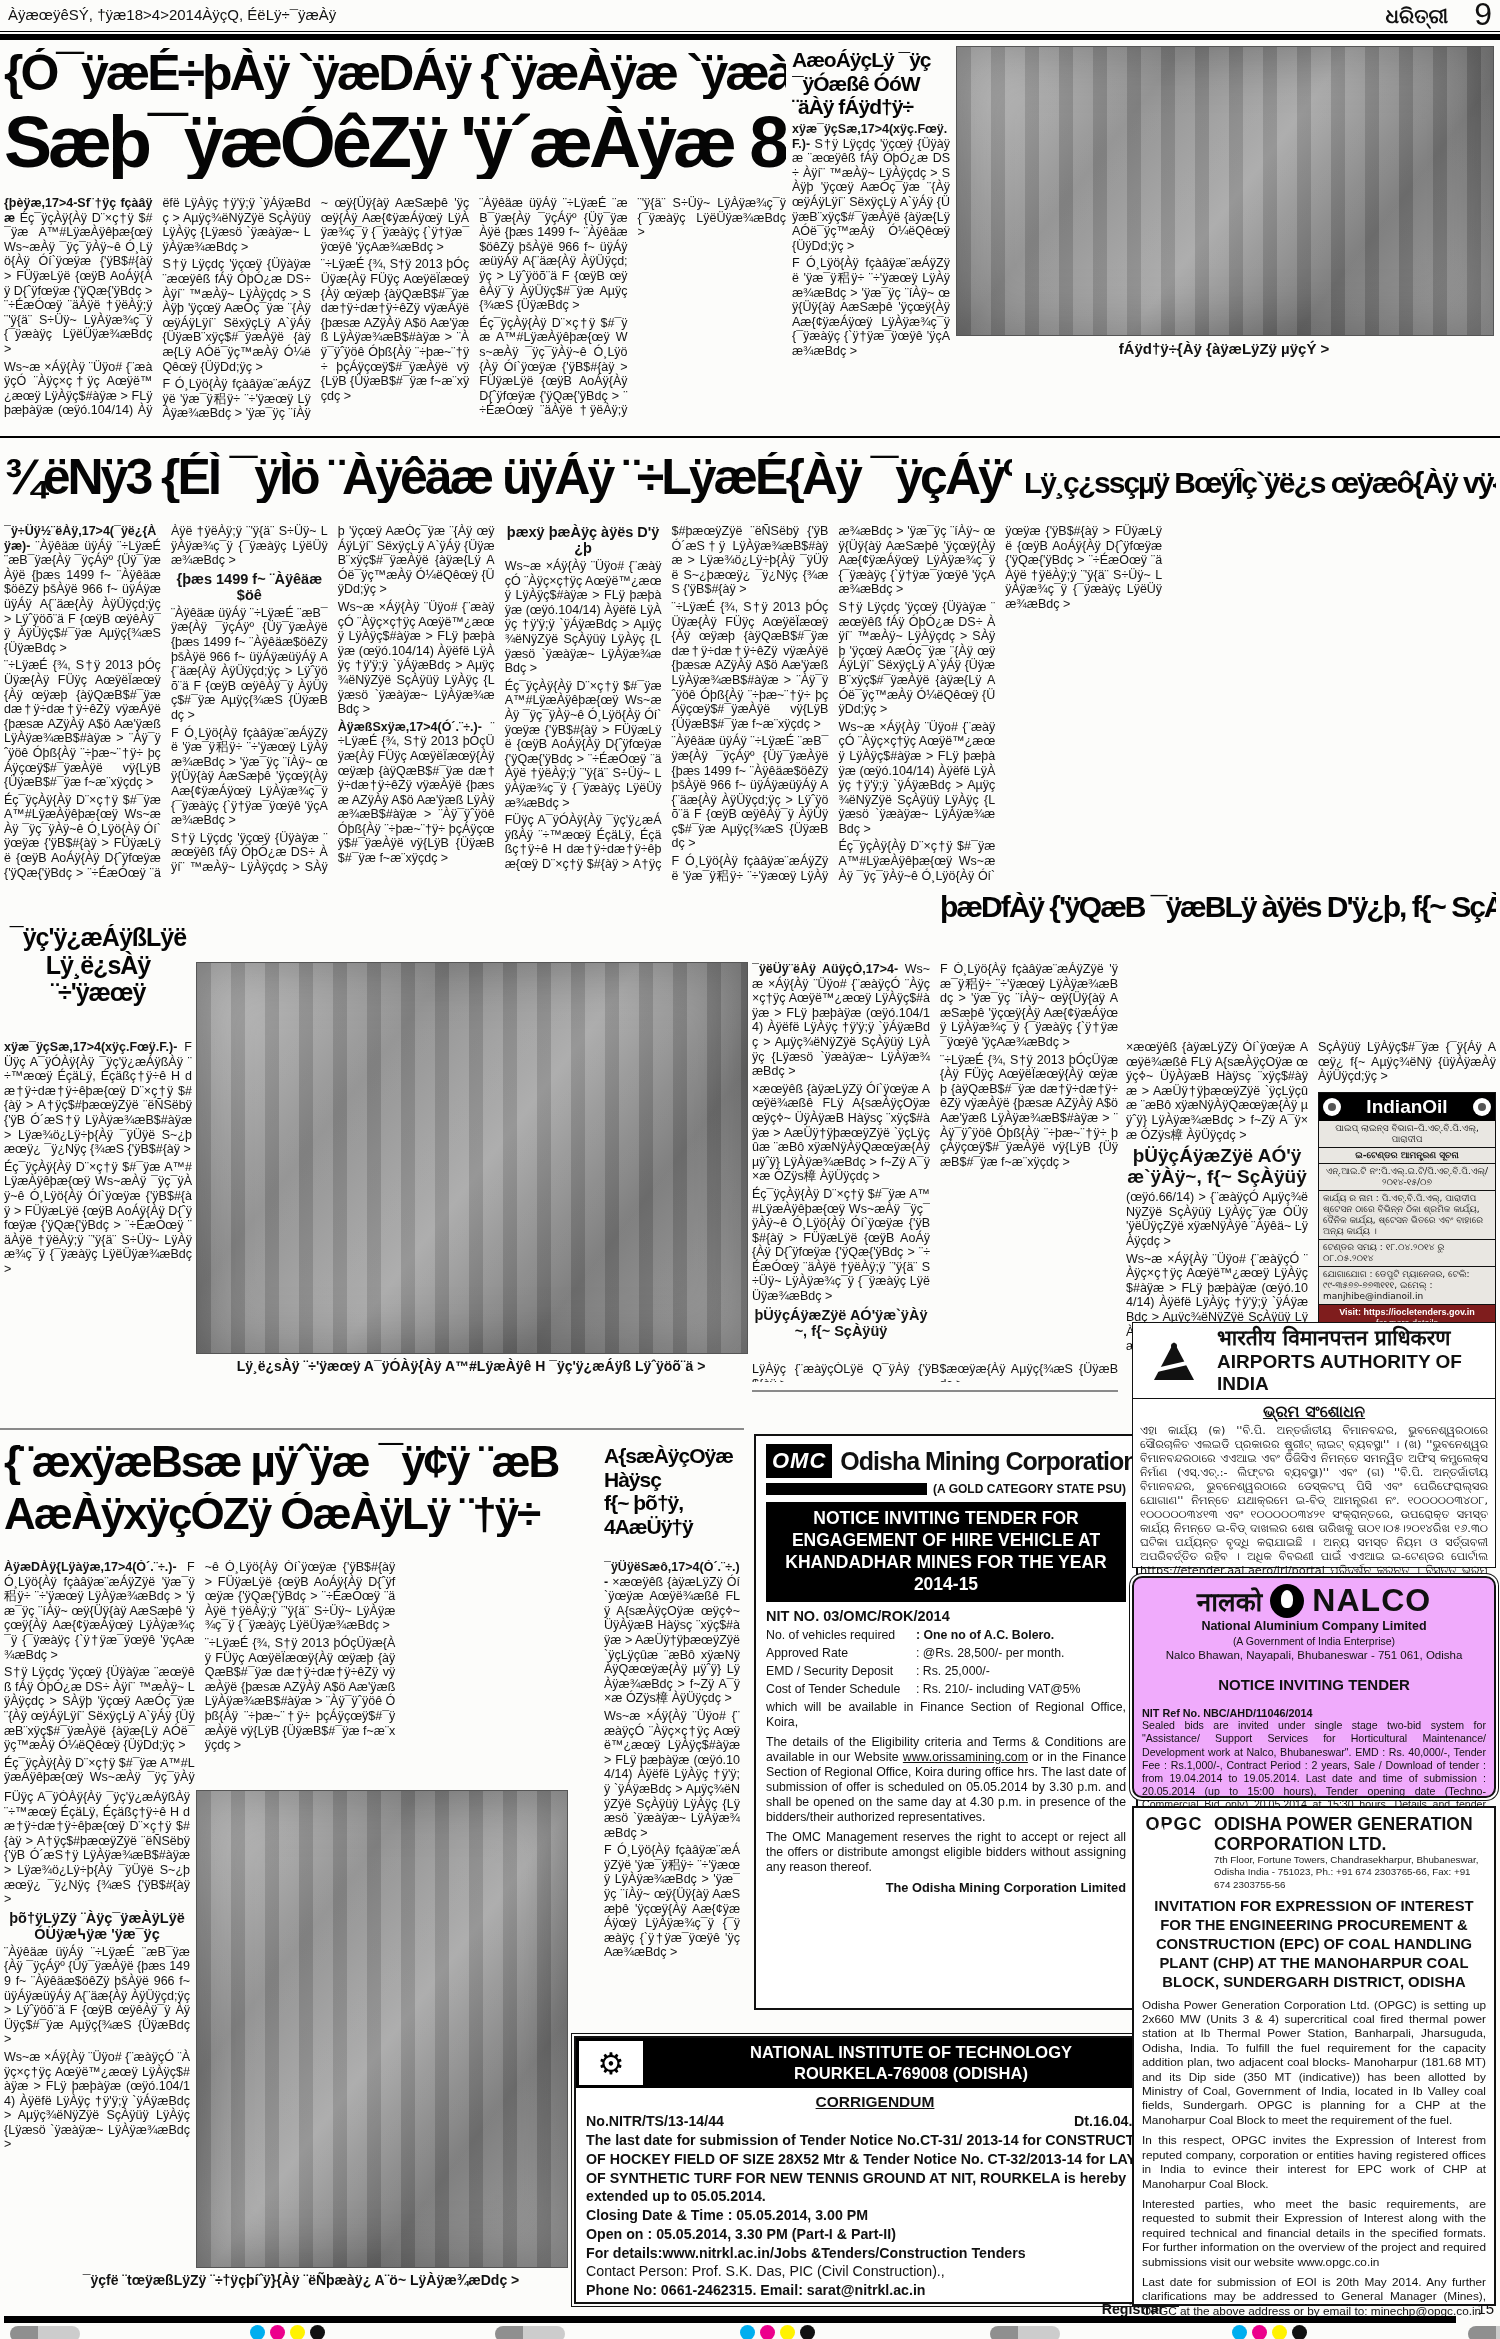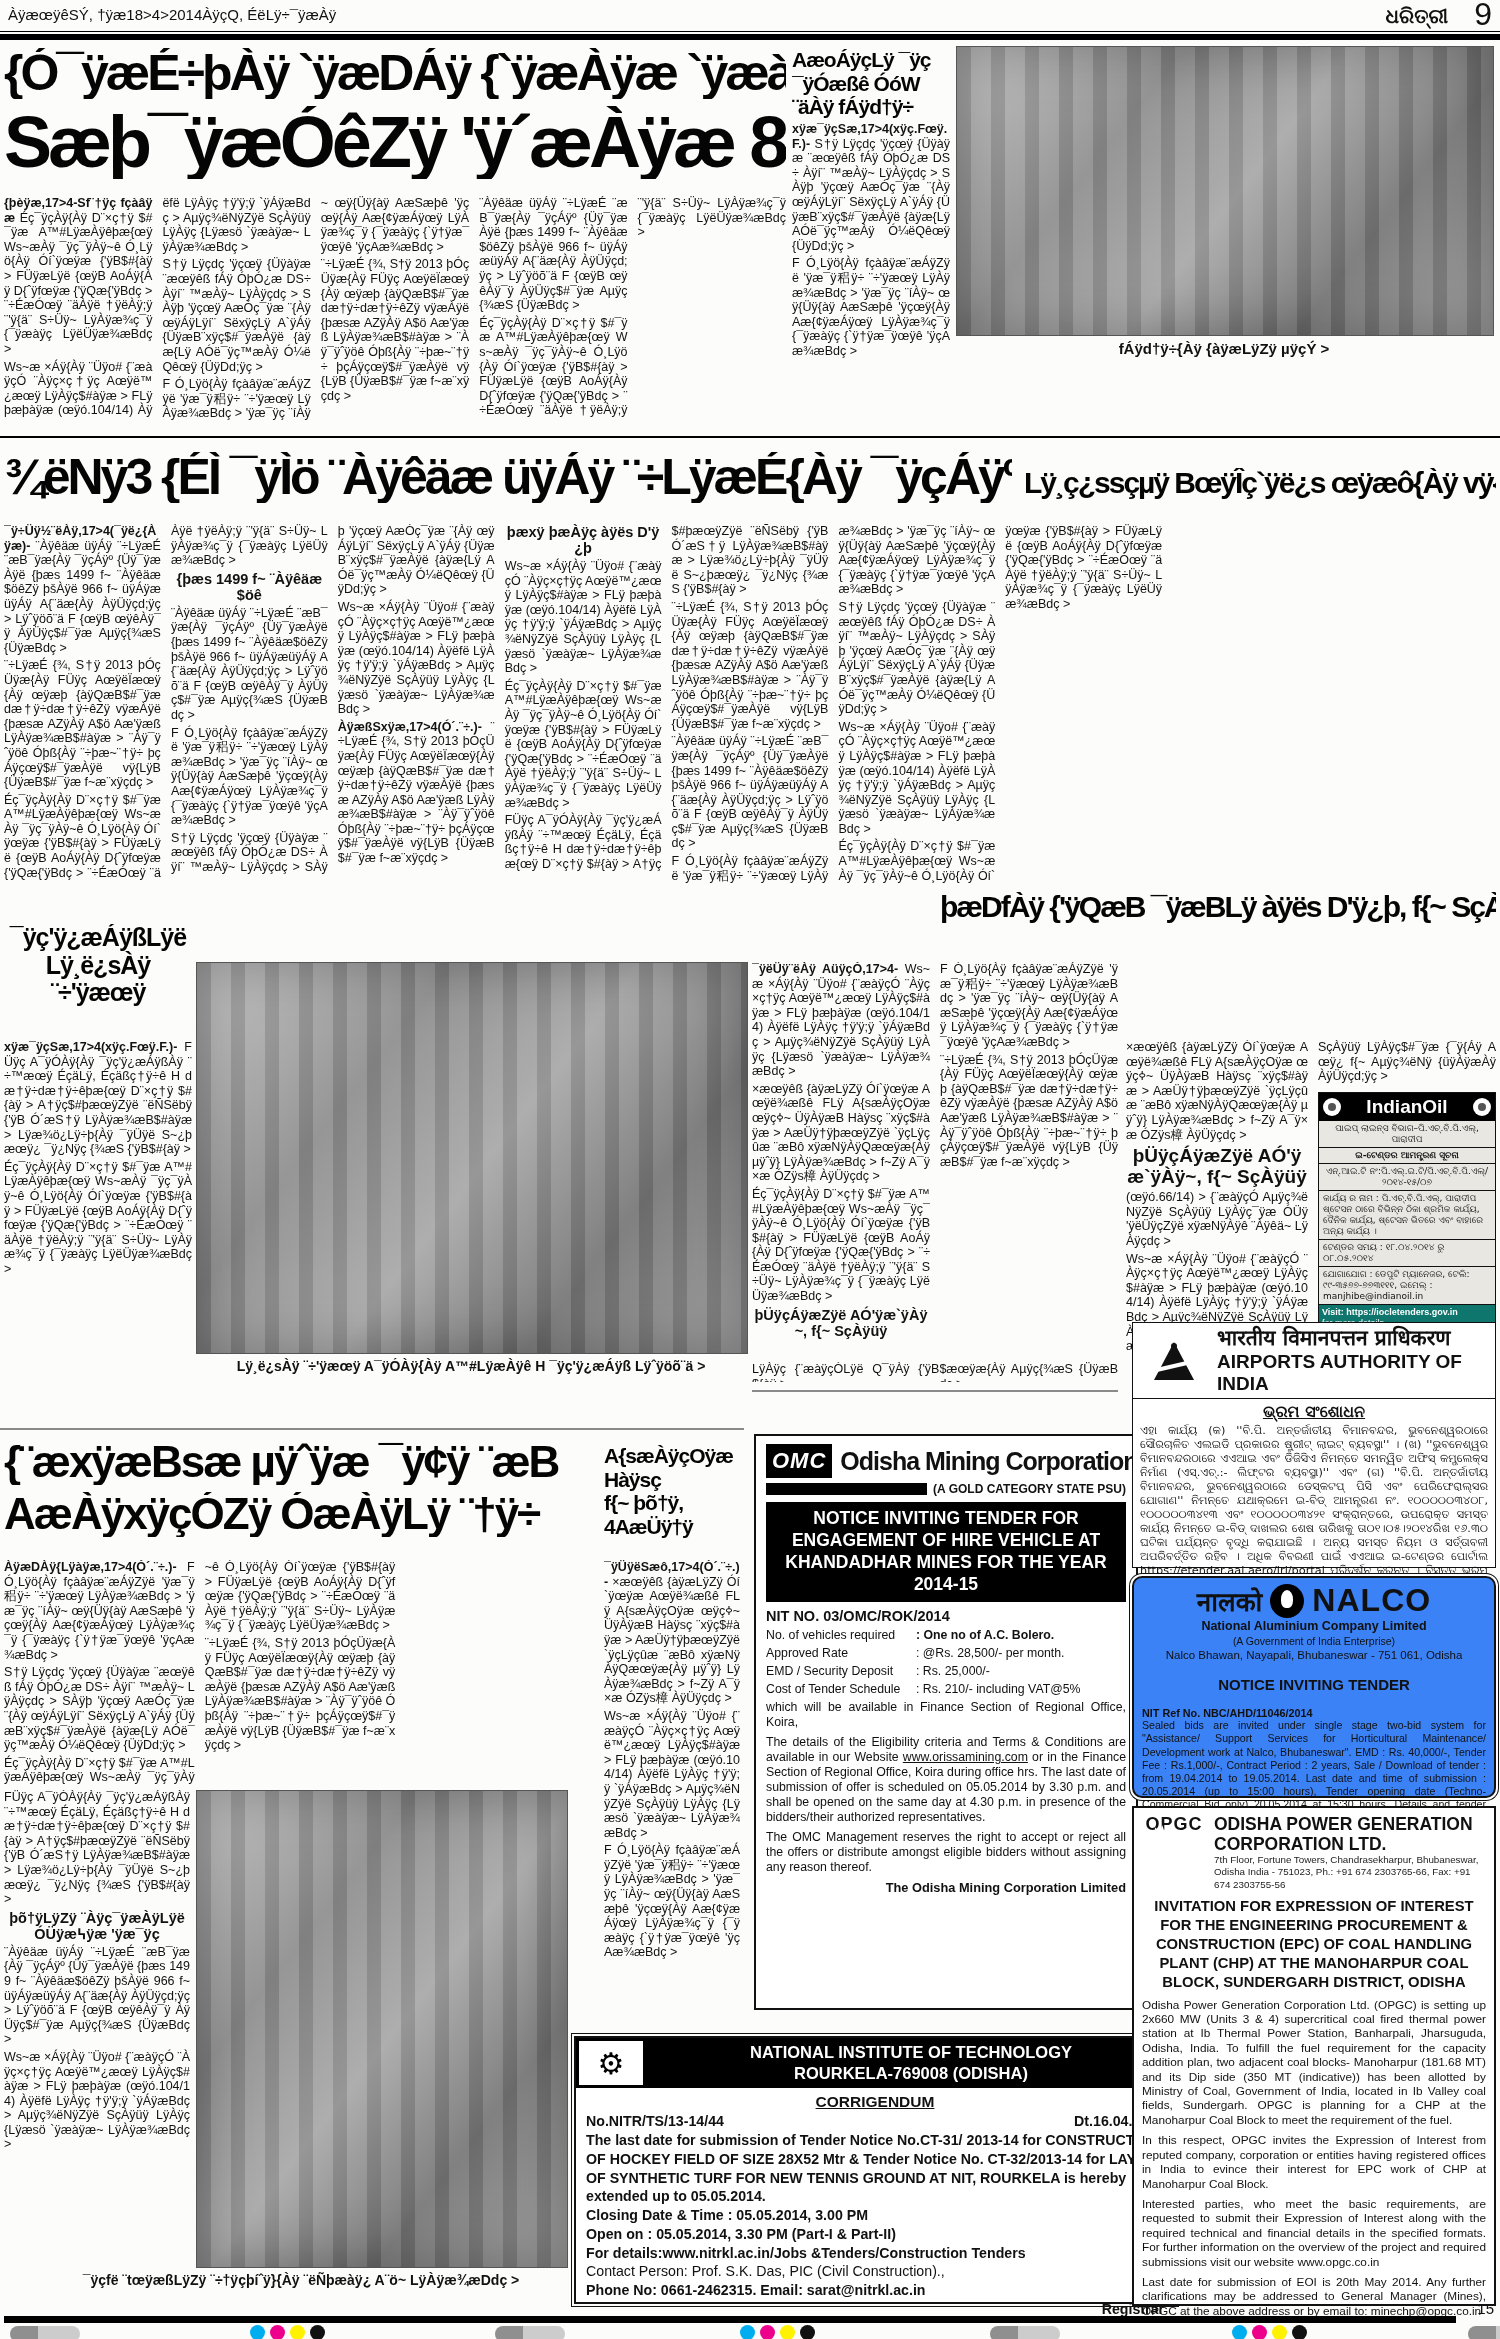--- a/index.html
+++ b/index.html
@@ -58,21 +58,21 @@
   .u{text-decoration:underline;}
   
   .nit{border:2px solid #111;outline:1px solid #111;outline-offset:2px;background:#fff;box-sizing:border-box;}
   .nit-head{background:#000;color:#fff;display:flex;align-items:center;padding:3px;}
   .nit-logo{width:64px;height:44px;background:#fff;color:#000;display:flex;align-items:center;justify-content:center;font-size:30px;flex:none;margin-right:8px;}
   .nit-title{flex:1;text-align:center;font-weight:bold;font-size:16.5px;line-height:1.25;}
   .nit-body{padding:4px 10px;font-size:14.2px;line-height:1.32;font-weight:bold;}
   .nit-corr{text-align:center;text-decoration:underline;font-size:15.5px;}
   .nit-row{display:flex;justify-content:space-between;}
   
-  .nalco{border:2px solid #111;border-radius:10px;box-shadow:0 0 0 2px #fff,0 0 0 3px #111;background:#3b82f6;box-sizing:border-box;padding:4px 8px;}
+  .nalco{border:2px solid #111;border-radius:10px;box-shadow:0 0 0 2px #fff,0 0 0 3px #111;background:#f0abfc;box-sizing:border-box;padding:4px 8px;}
   .nalco-brand{display:flex;align-items:center;justify-content:center;gap:8px;}
   .nalco-hindi{font-size:26px;font-weight:bold;}
   .nalco-mark{width:34px;height:34px;border-radius:50%;background:#000;position:relative;flex:none;}
   .nalco-mark::after{content:"";position:absolute;left:11px;top:6px;width:12px;height:18px;background:#fff;border-radius:50% 50% 40% 40%;}
   .nalco-name{font-size:32px;font-weight:bold;letter-spacing:1px;}
   .nalco-sub{text-align:center;font-size:12.5px;font-weight:bold;line-height:1.25;}
   .nalco-sub .small{font-weight:normal;font-size:10.5px;}
   .nalco-nit{text-align:center;font-weight:bold;font-size:15px;margin:14px 0;}
   .nalco-ref{font-weight:bold;font-size:10.8px;}
   .nalco-body{font-size:10.6px;line-height:13.2px;text-align:justify;}
@@ -98,21 +98,21 @@
   .aai-title{text-align:center;font-weight:bold;font-size:16px;text-decoration:underline;margin:3px 0;}
   .aai-body{font-size:11.3px;line-height:14px;text-align:justify;padding:0 7px 5px 7px;}
   
   .ioc{border:1px solid #111;background:#e9e7e2;box-sizing:border-box;font-size:9px;}
   .ioc-head{background:#000;color:#fff;display:flex;align-items:center;justify-content:space-between;padding:3px 4px;}
   .ioc-brand{font-size:19px;font-weight:bold;}
   .ioc-ring{width:18px;height:18px;border-radius:50%;background:#fff;position:relative;flex:none;}
   .ioc-ring::after{content:"";position:absolute;left:5px;top:5px;width:8px;height:8px;border-radius:50%;background:#555;}
   .ioc-row{border-bottom:1px solid #111;padding:2px 4px;line-height:11px;text-align:center;}
   .ioc-row.left{text-align:left;}
-  .ioc-foot{background:#0f766e;color:#fff;text-align:left;padding:2px 3px;line-height:11px;}
+  .ioc-foot{background:#7f1d1d;color:#fff;text-align:center;padding:2px 3px;line-height:11px;}
   
   .capsule{width:70px;height:16px;border-radius:9px;background:linear-gradient(90deg,#8f8f8f 0 40%,#cccccc 40% 100%);}
   .dotrow{display:flex;gap:5px;}
   .dot{width:15px;height:15px;border-radius:50%;}
 </style>
 </head>
 <body>
 
 <div class="abs dateline" style="left:8px;top:6px;">ÀÿæœÿêSÝ, †ÿæ18&gt;4&gt;2014ÀÿçQ, ÉëLÿ÷¯ÿæÀÿ</div>
 <div class="abs masthead odia" style="right:52px;top:4px;">ଧରିତ୍ରୀ</div>

